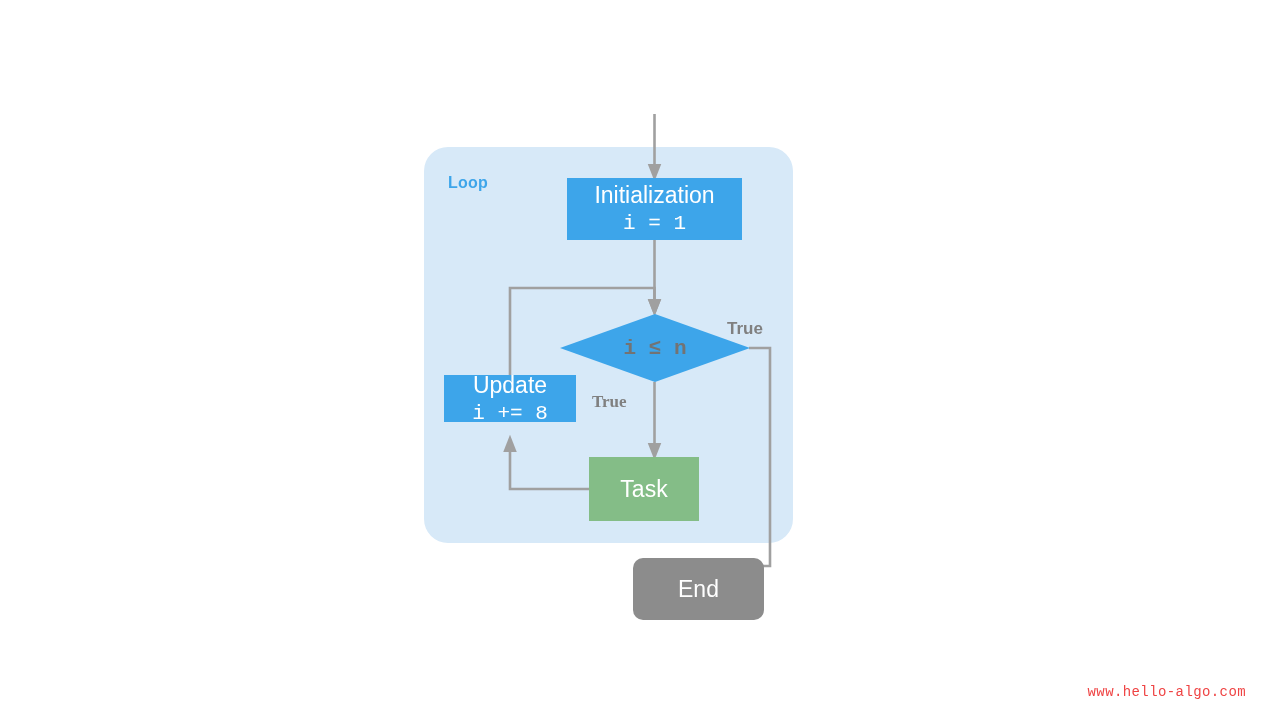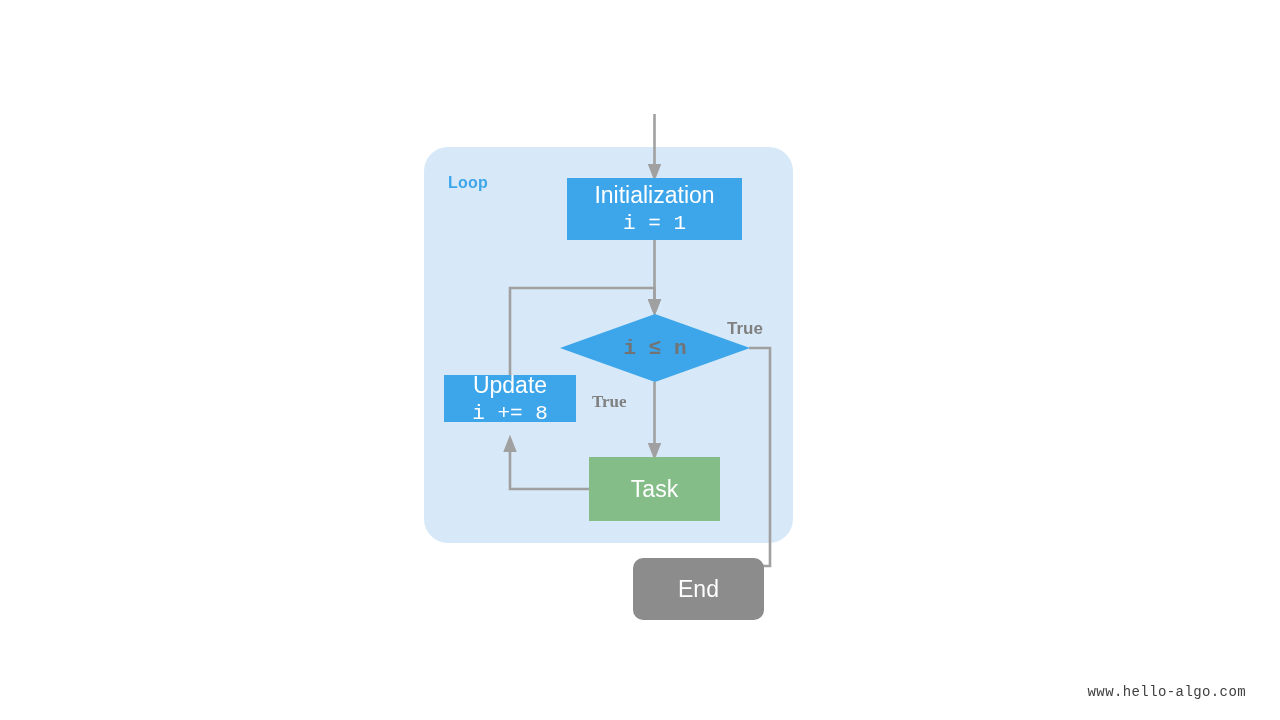--- a/index.html
+++ b/index.html
@@ -74,21 +74,21 @@
     background: #8c8c8c;
     border-radius: 10px;
   }
   #node-begin { left: 589px; top: 52px;  width: 131px; height: 62px; }
   #node-end   { left: 589px; top: 558px; width: 131px; height: 62px; margin-left: 44px; }
 
   .process-blue  { background: #3da5ea; }
   .process-green { background: #84bd87; }
   #node-init   { left: 567px; top: 178px; width: 175px; height: 62px; }
   #node-update { left: 444px; top: 375px; width: 132px; height: 47px; }
-  #node-task   { left: 589px; top: 457px; width: 131px; height: 64px; }
+  #node-task   { left: 589px; top: 457px; width: 110px; height: 64px; }
 
   .diamond-wrap {
     position: absolute;
     left: 560px;
     top: 314px;
     width: 190px;
     height: 68px;
   }
   .diamond-shape {
     position: absolute;
@@ -119,21 +119,21 @@
   }
   #label-true  { left: 592px; top: 392px; font-family: Liberation Serif, serif; }
   #label-false { left: 727px; top: 319px; }
 
   .watermark {
     position: absolute;
     right: 34px;
     bottom: 20px;
     font-family: "Liberation Mono", monospace;
     font-size: 14px;
-    color: #404040;
+    color: #ef4444;
     letter-spacing: 0.4px;
   }
 </style>
 </head>
 <body>
 
 <div id="canvas">
 
   <div class="loop-container"></div>
   <div class="loop-label">Loop</div>

